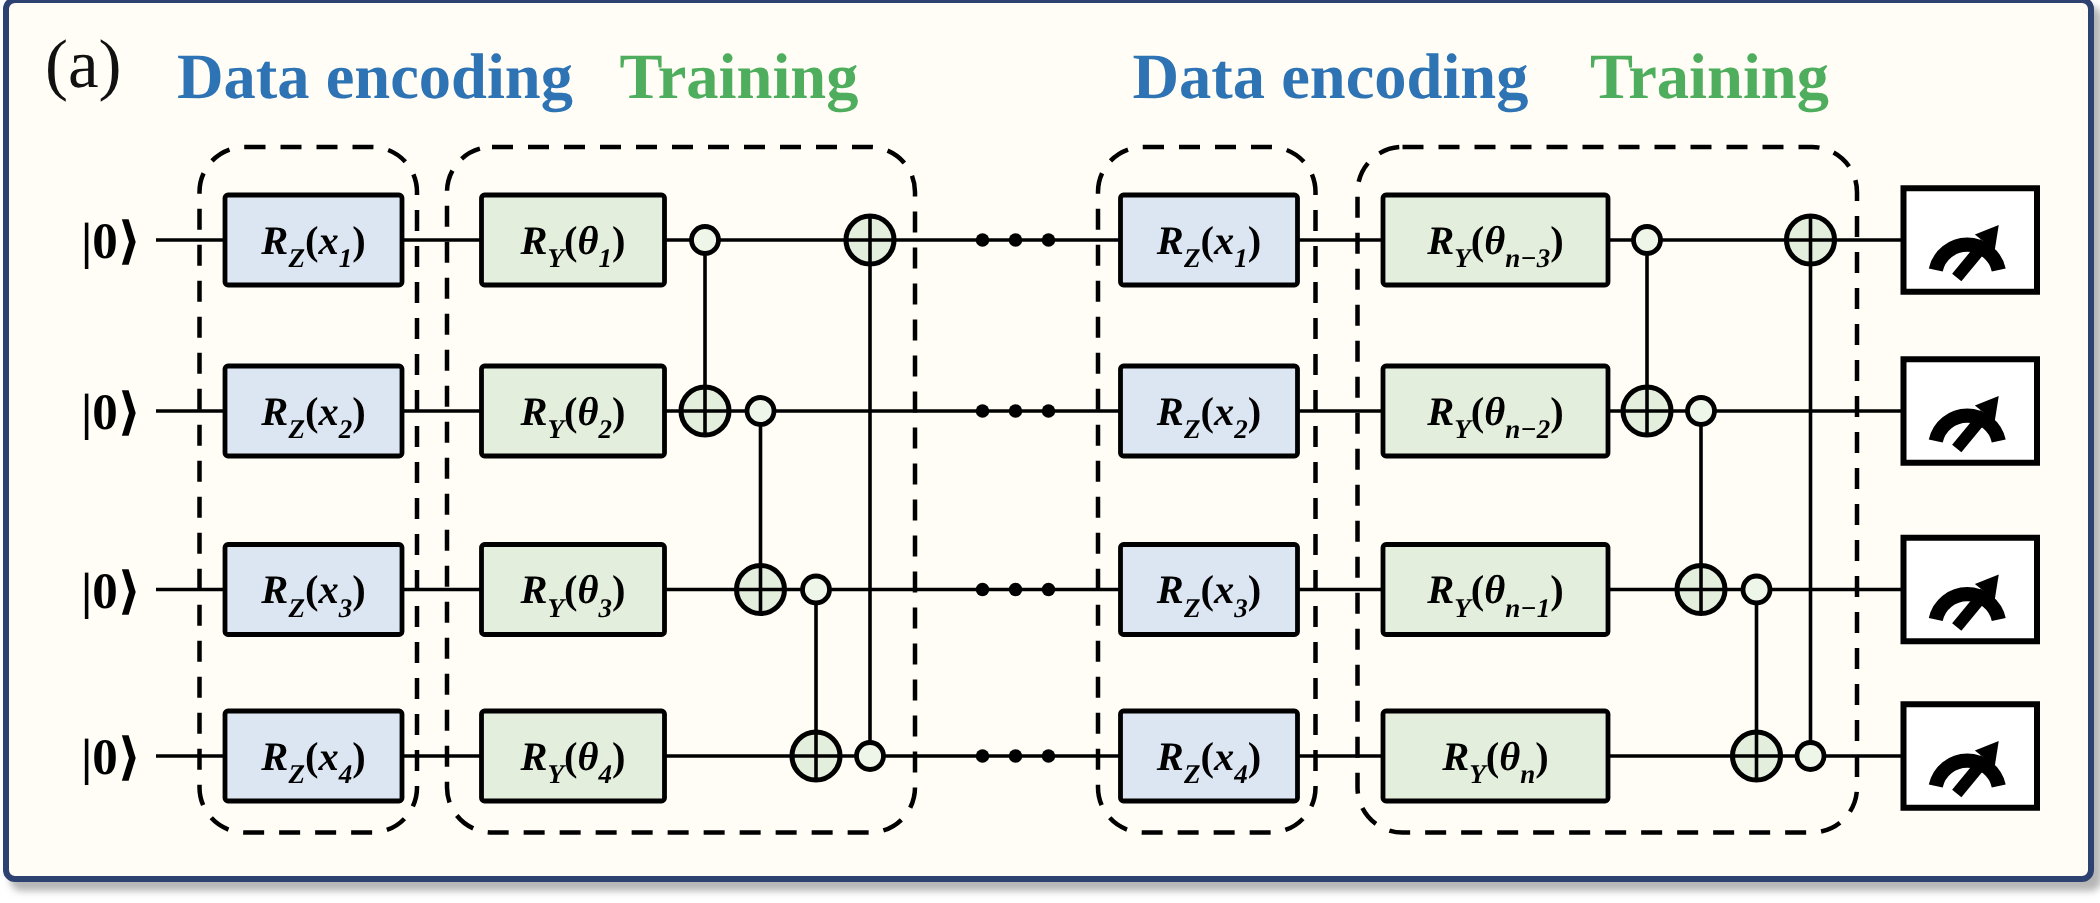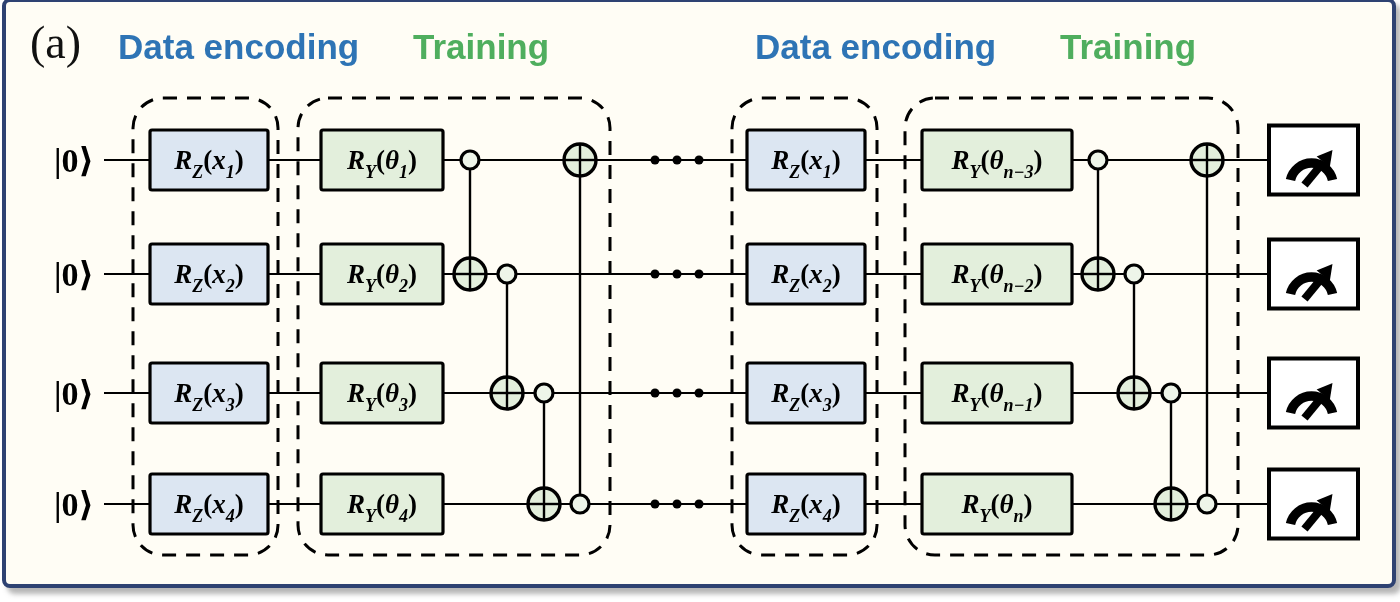--- a/index.html
+++ b/index.html
@@ -3,22 +3,22 @@
 <meta charset="utf-8">
 <style>
   html,body{margin:0;padding:0;background:#ffffff;}
   .stage{position:relative;width:1400px;height:602px;background:#ffffff;overflow:hidden;
          font-family:"Liberation Serif","DejaVu Serif",serif;}
   .frame{position:absolute;left:2px;top:-2px;width:1386px;height:582px;
          border:4px solid #2e4272;border-radius:8px;background:#fffdf5;
          box-shadow:5px 6px 5px rgba(110,110,110,0.5);}
   .fig-label{position:absolute;left:30px;top:16px;font-size:46px;color:#111;
              font-family:"Liberation Serif","DejaVu Serif",serif;}
-  .hdr{position:absolute;top:27px;font-weight:bold;font-size:35px;white-space:nowrap;
-       font-family:Liberation Sans, sans-serif;}
+  .hdr{position:absolute;top:27px;font-weight:bold;font-size:43px;white-space:nowrap;
+       font-family:Liberation Serif, serif;}
   svg.circuit{position:absolute;left:0;top:0;}
 </style>
 </head>
 <body>
 
 <div class="stage">
   <div class="frame"></div>
   <div class="fig-label">(a)</div>
   <div class="hdr" id="hdr-0" style="left: 118px; color: rgb(46, 116, 181);">Data encoding</div>
   <div class="hdr" id="hdr-1" style="left: 413px; color: rgb(79, 174, 94);">Training</div>

